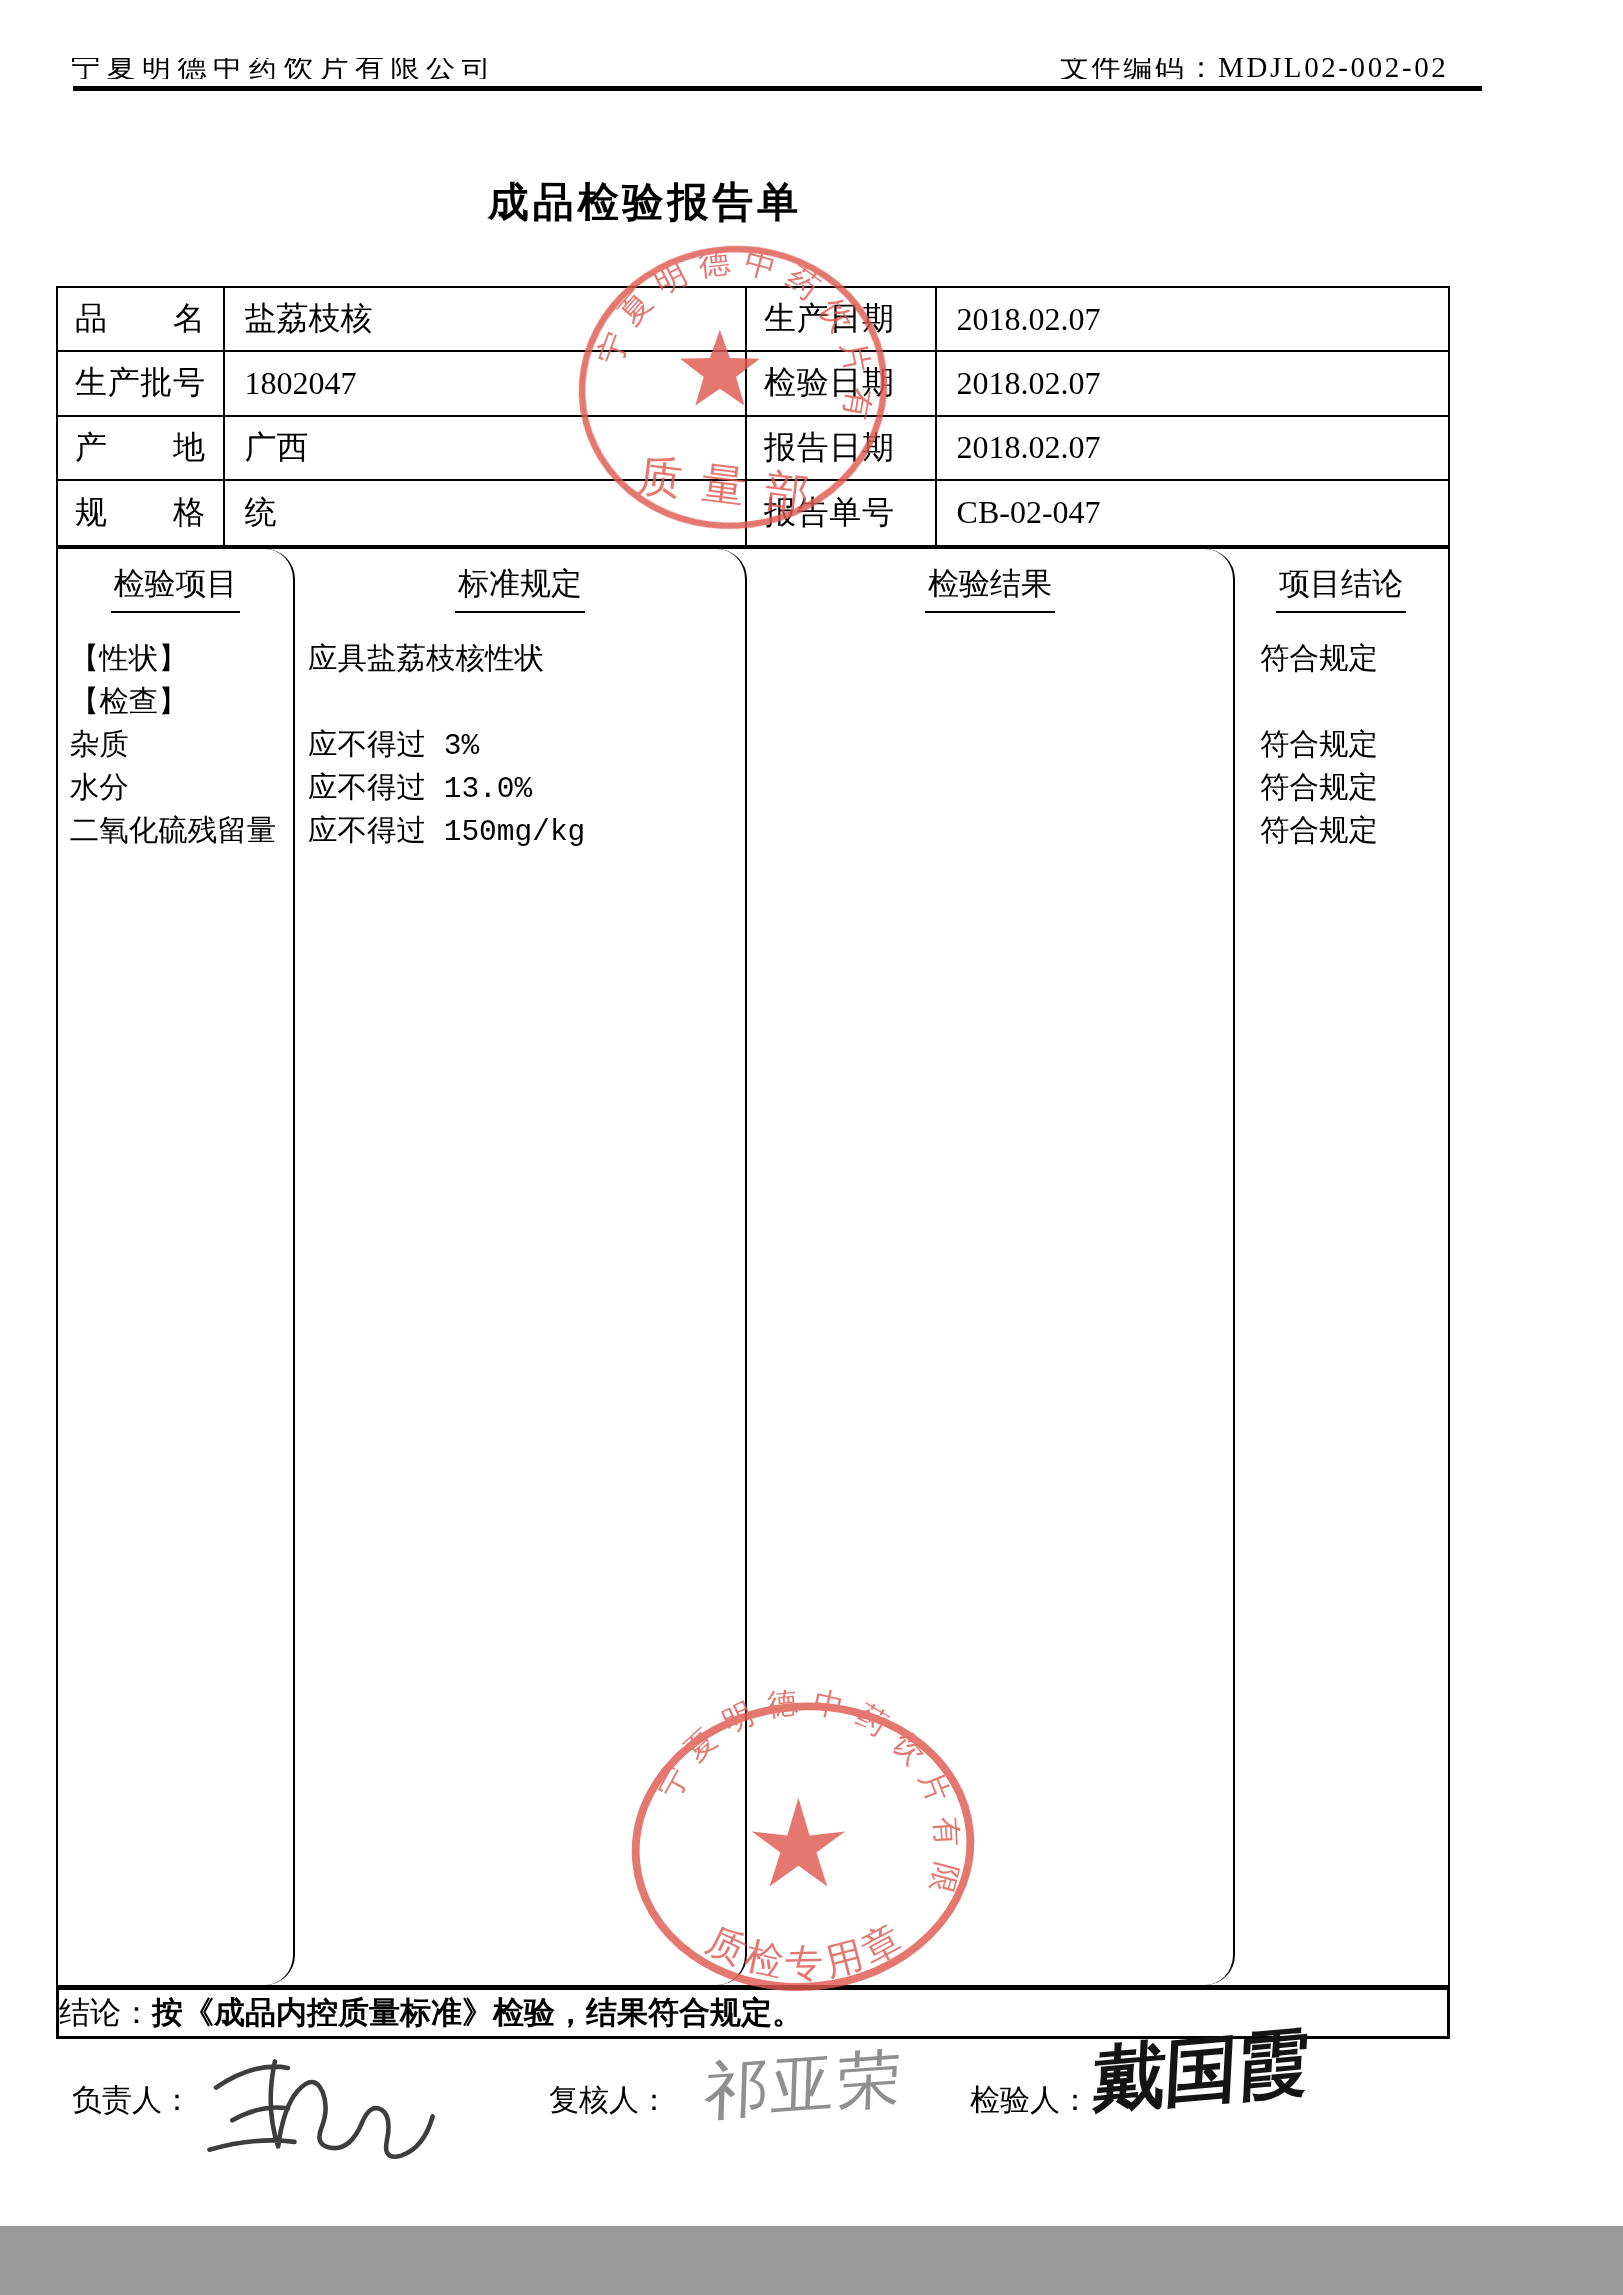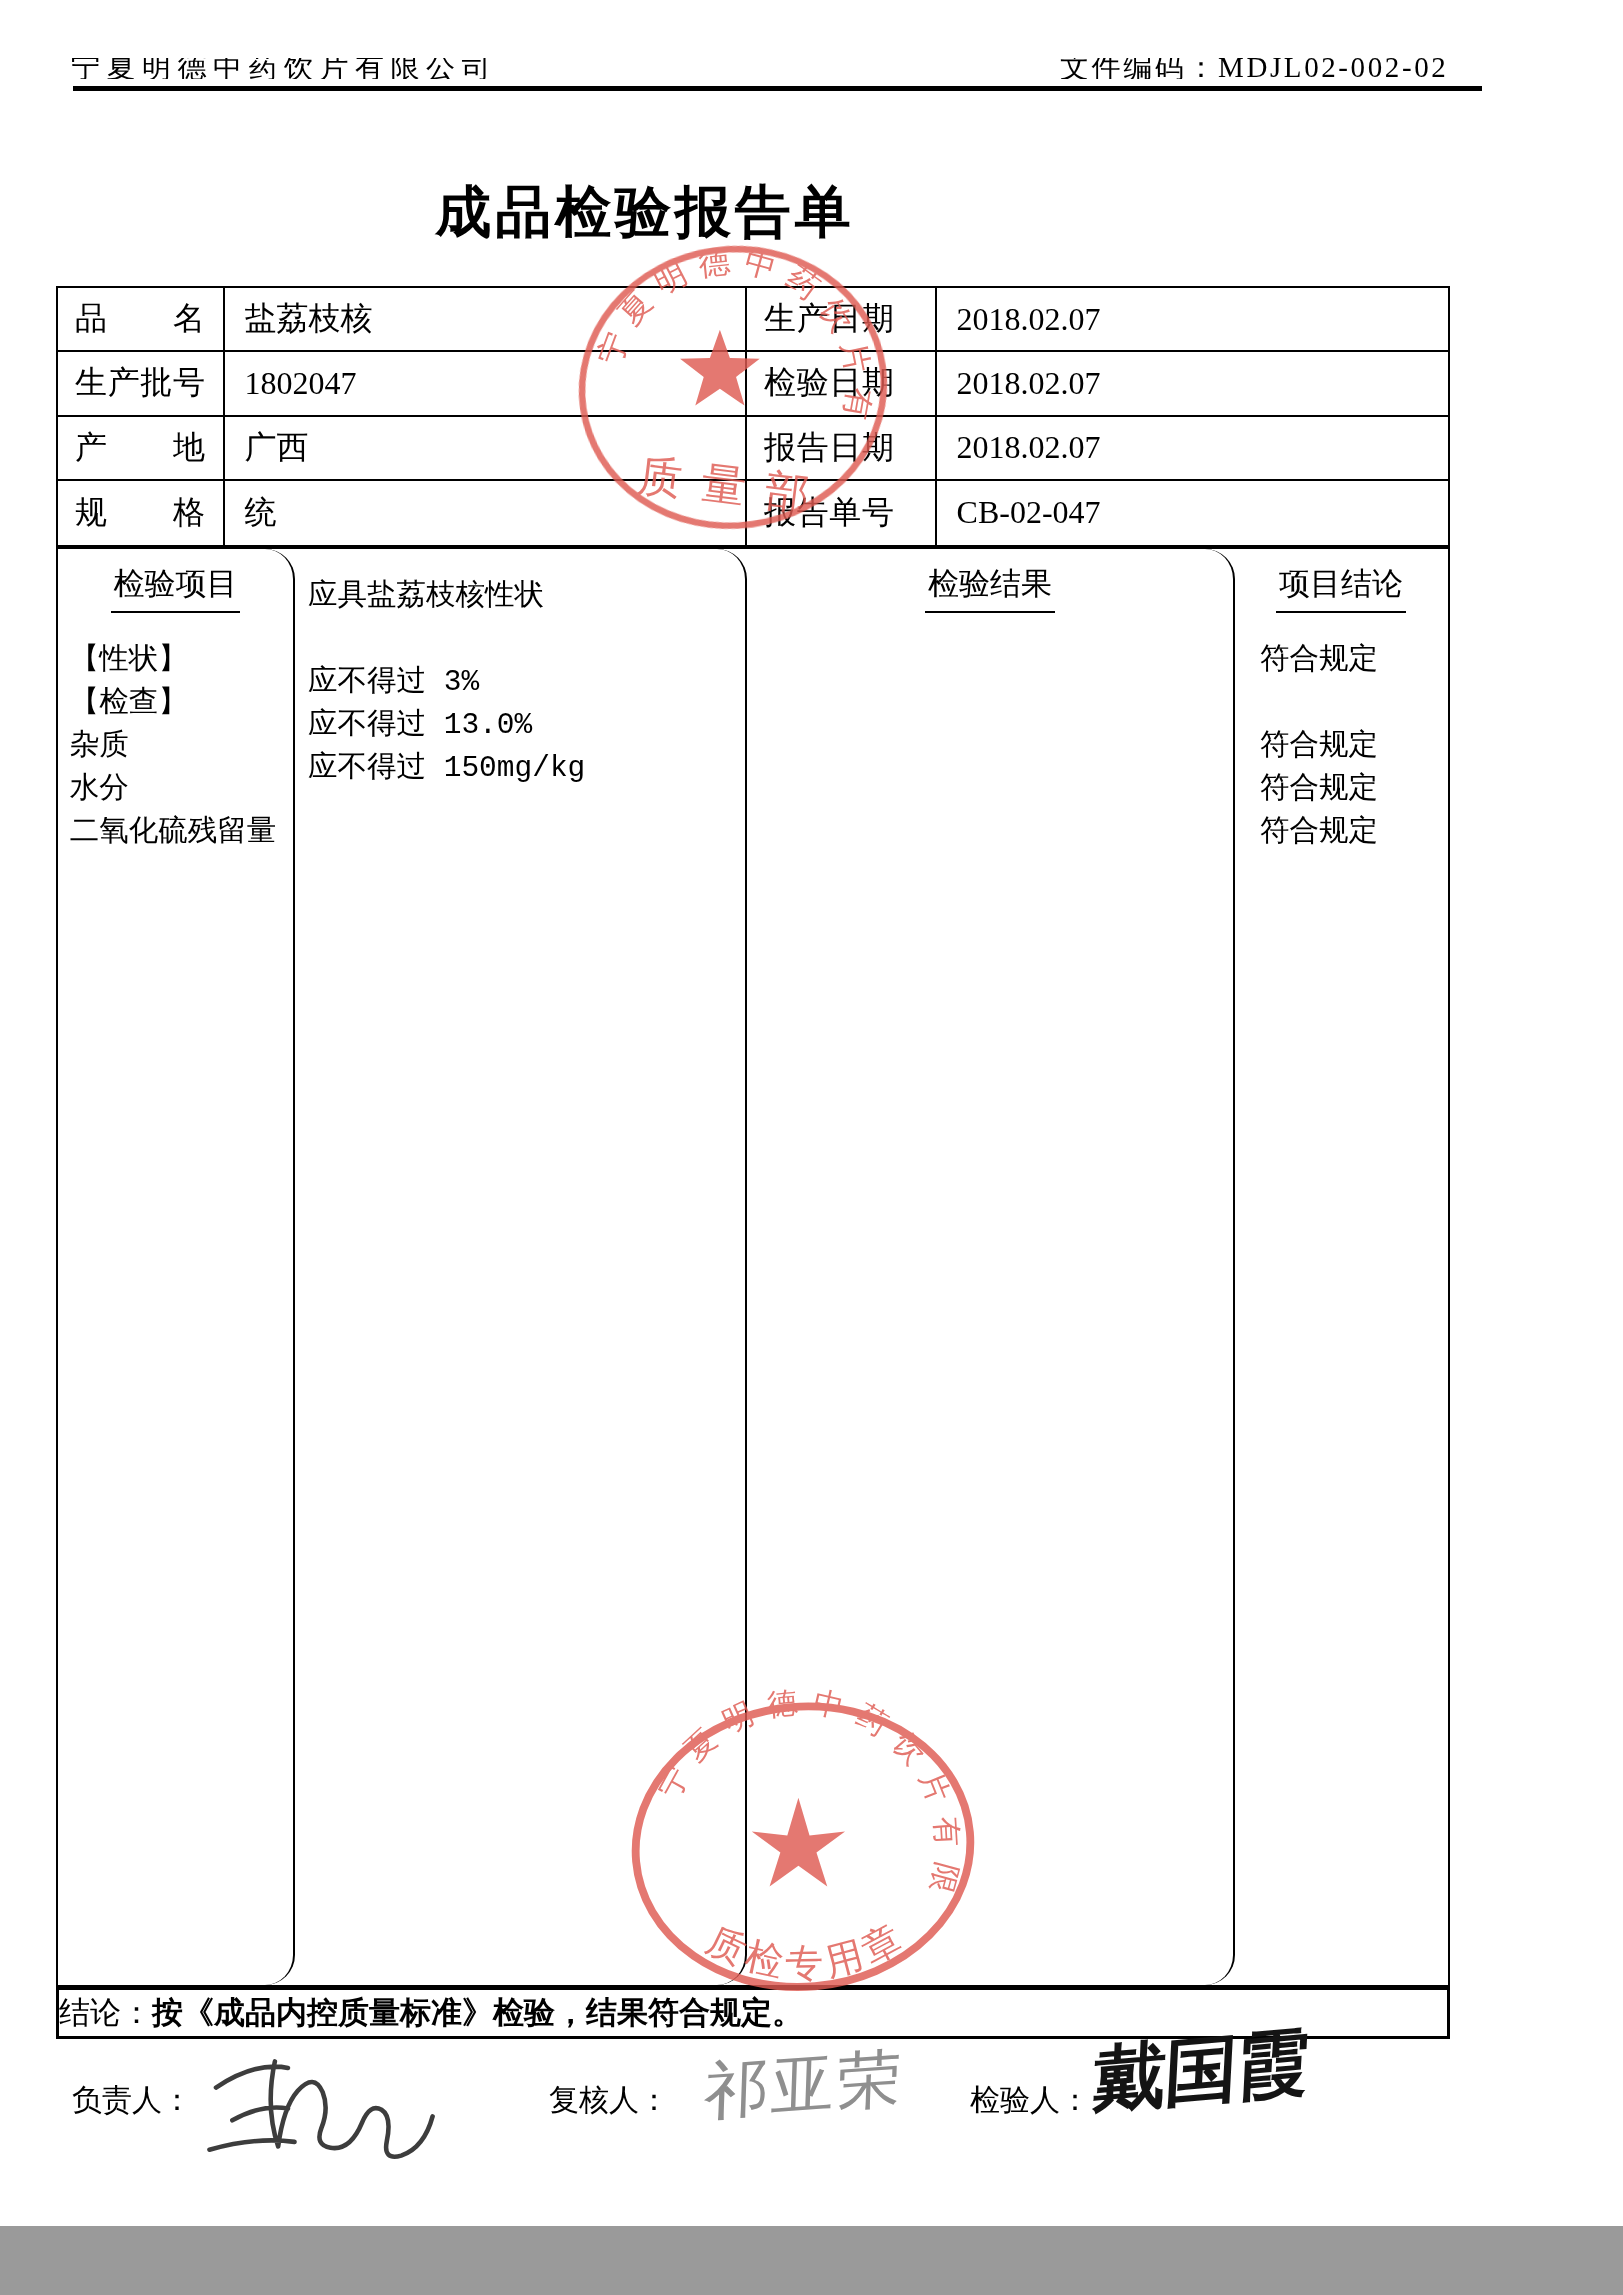--- a/index.html
+++ b/index.html
@@ -14,21 +14,21 @@
   
   .hdr-clip{position:absolute;top:58px;height:21px;overflow:hidden;}
   .hdr-clip span{display:block;margin-top:-10.5px;font-size:29px;letter-spacing:6.5px;white-space:nowrap;}
   .hdr-left{left:71px;width:471px;}
   .hdr-right{left:1060px;width:419px;}
   .hdr-right span{letter-spacing:2.6px;}
   .rule{position:absolute;left:73px;top:86px;width:1409px;height:4.6px;background:#000;}
 
   .title{
     position:absolute;left:367px;top:175px;width:556px;
-    text-align:center;font-size:56px;font-weight:bold;letter-spacing:3.9px;
+    text-align:center;font-size:41px;font-weight:bold;letter-spacing:3.9px;
   }
 
   
   .info{
     position:absolute;left:56px;top:286px;width:1394px;height:261px;
     border:2.6px solid #000;box-sizing:border-box;
     display:grid;
     grid-template-columns:167px 522px 190px 1fr;
     grid-template-rows:repeat(4,1fr);
     font-size:32px;
@@ -152,20 +152,21 @@
       <div class="colhead"><span>检验项目</span></div>
       <div class="tlines">
         <div class="tline">【性状】</div>
         <div class="tline">【检查】</div>
         <div class="tline">杂质</div>
         <div class="tline">水分</div>
         <div class="tline">二氧化硫残留量</div>
       </div>
     </div>
     <div class="icol b c2">
+      <div class="colhead"><span>标准规定</span></div>
       <div class="tlines">
         <div class="tline">应具盐荔枝核性状</div>
         <div class="tline"></div>
         <div class="tline">应不得过 3%</div>
         <div class="tline">应不得过 13.0%</div>
         <div class="tline">应不得过 150mg/kg</div>
       </div>
     </div>
     <div class="icol b c3">
       <div class="colhead"><span>检验结果</span></div>

